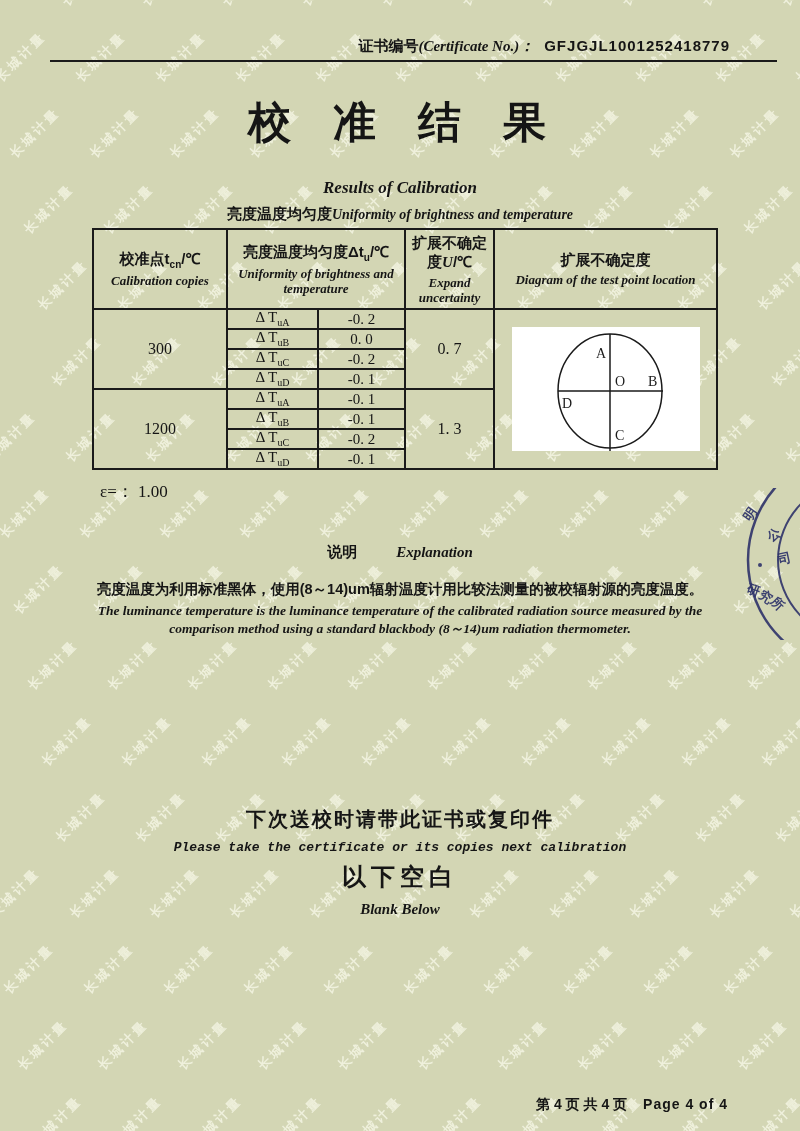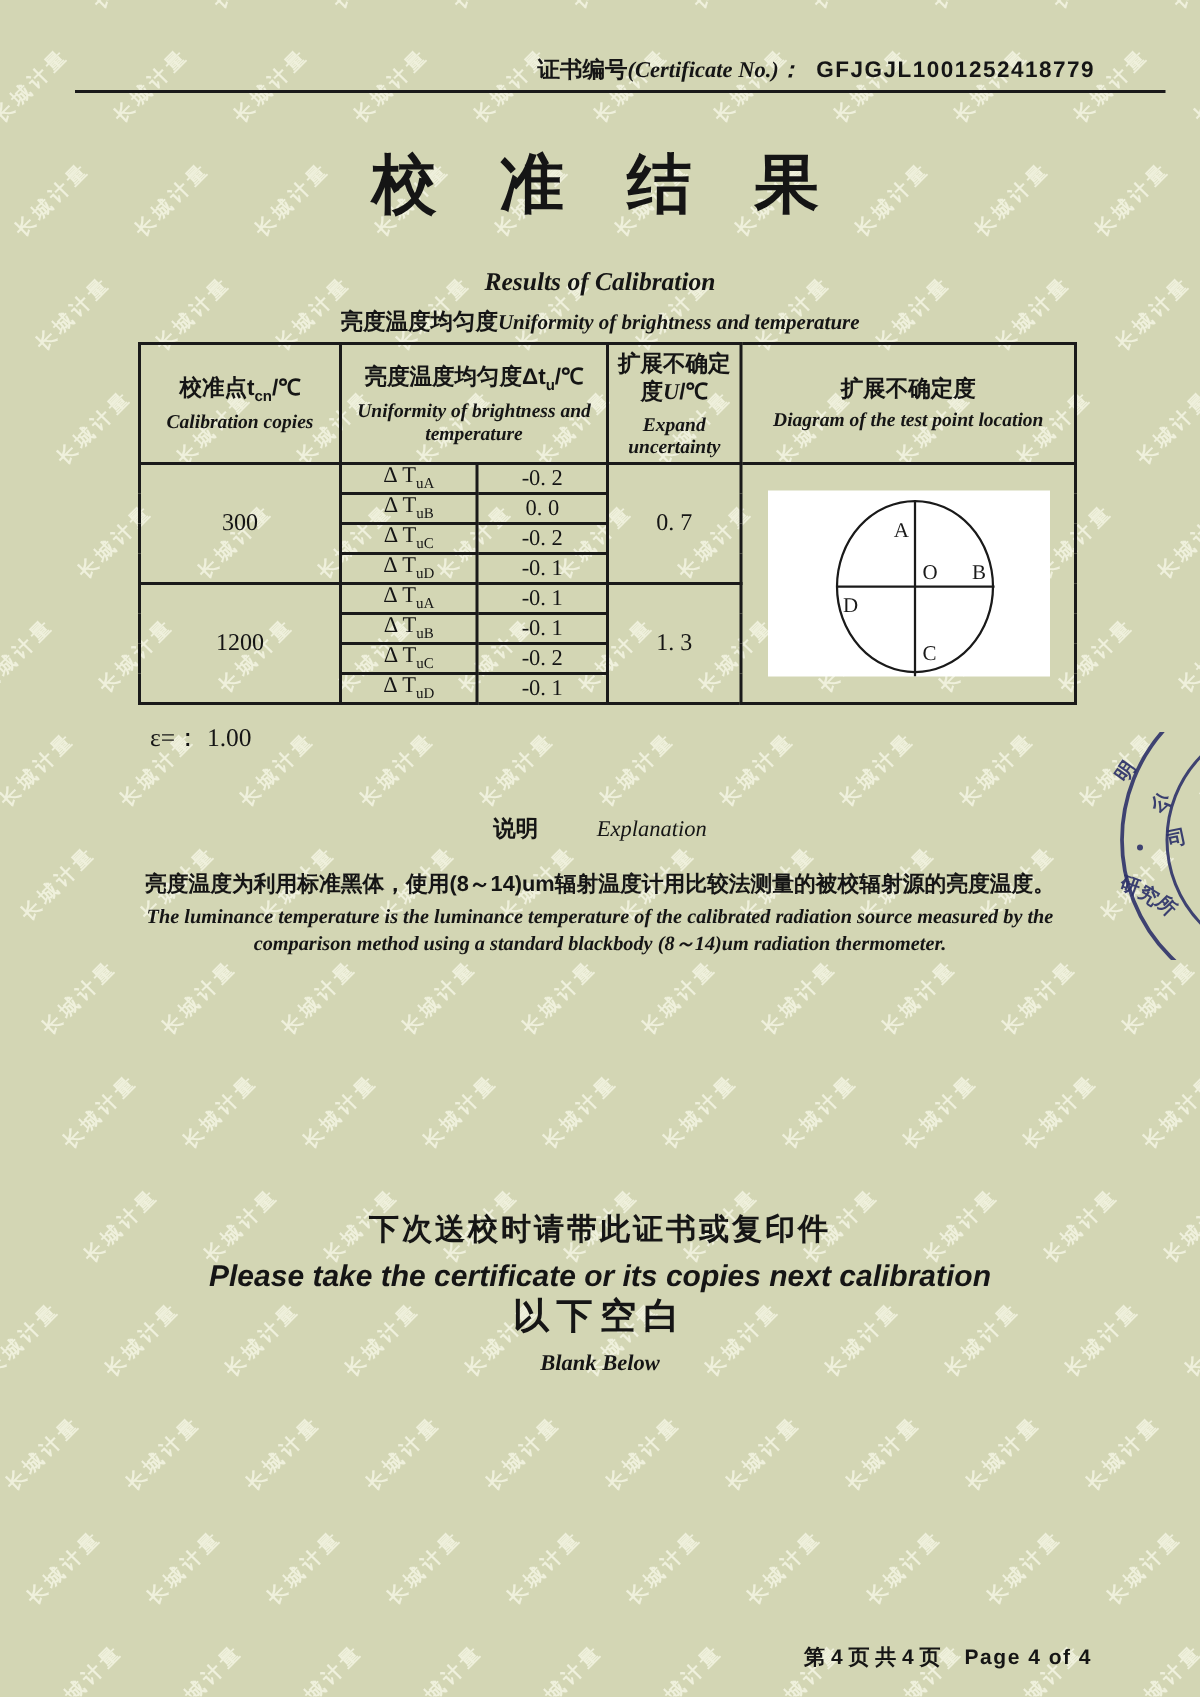--- a/index.html
+++ b/index.html
@@ -46,28 +46,28 @@
   sub{font-size:10px;}
   .pad-h{padding:0 6px;}
   
   .diag-box{width:188px;height:124px;background:#ffffff;margin:0 auto;display:block;}
   .diag-box svg{display:block;}
   .diag-box text{font-family:"Liberation Serif",serif;font-size:14px;fill:#1a1a1a;}
   
   .epsilon{position:absolute;left:100px;top:480px;font-family:"Liberation Serif",serif;font-size:17px;}
   .expl-head{position:absolute;top:543px;left:0;width:800px;text-align:center;font-size:15px;}
   .expl-head .zh{font-weight:bold;}
-  .expl-head .en{font-family:"Liberation Serif",serif;font-style:italic;font-weight:normal;margin-left:39px;}
+  .expl-head .en{font-family:"Liberation Serif",serif;font-style:italic;font-weight:bold;margin-left:39px;}
   .expl-body{position:absolute;top:580px;left:50px;width:700px;text-align:center;}
   .expl-body .zh{font-weight:600;font-size:14.5px;margin-bottom:3px;}
   .expl-body .en{font-family:"Liberation Serif",serif;font-style:italic;font-weight:bold;
     font-size:13.5px;line-height:1.35;width:660px;margin:0 auto;}
   .notice{position:absolute;top:806px;left:0;width:800px;text-align:center;}
   .notice .zh{font-size:20px;font-weight:bold;letter-spacing:2px;}
-  .notice .en{font-family:Liberation Sans, sans-serif;font-style:italic;font-weight:bold;font-size:20px;margin-top:7px;}
+  .notice .en{font-family:Liberation Mono, monospace;font-style:italic;font-weight:bold;font-size:13px;margin-top:7px;}
   .blank{position:absolute;top:861px;left:0;width:800px;text-align:center;}
   .blank .zh{font-family:"Liberation Serif",serif;font-weight:600;font-size:24px;letter-spacing:5px;}
   .blank .en{font-family:"Liberation Serif",serif;font-style:italic;font-weight:bold;font-size:15px;margin-top:8px;}
   .footer{position:absolute;top:1096px;right:72px;font-size:14px;font-weight:bold;}
   .footer .en{margin-left:16px;letter-spacing:1px;}
   
   .seal{position:absolute;left:740px;top:488px;width:60px;height:152px;}
   .seal text{font-size:13px;fill:rgba(45,50,105,0.92);font-weight:bold;}
 </style>
 </head>

